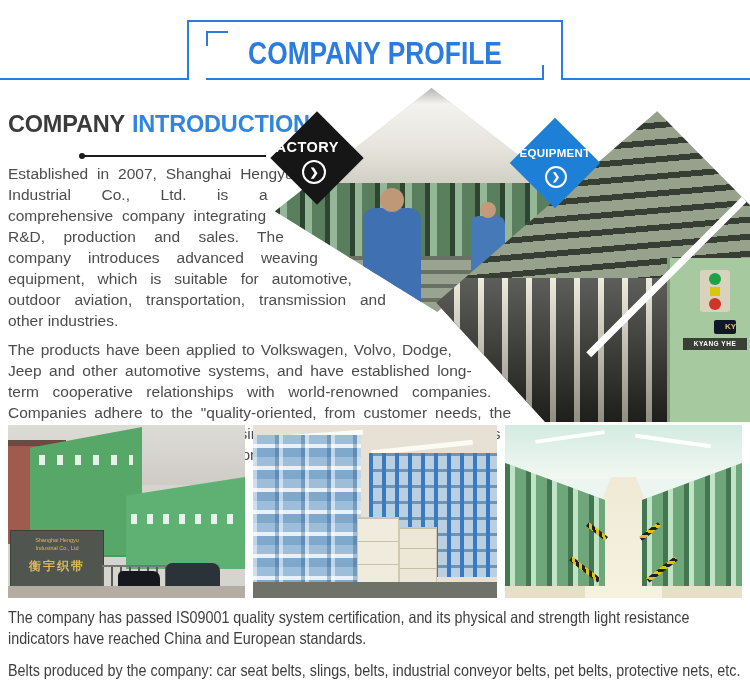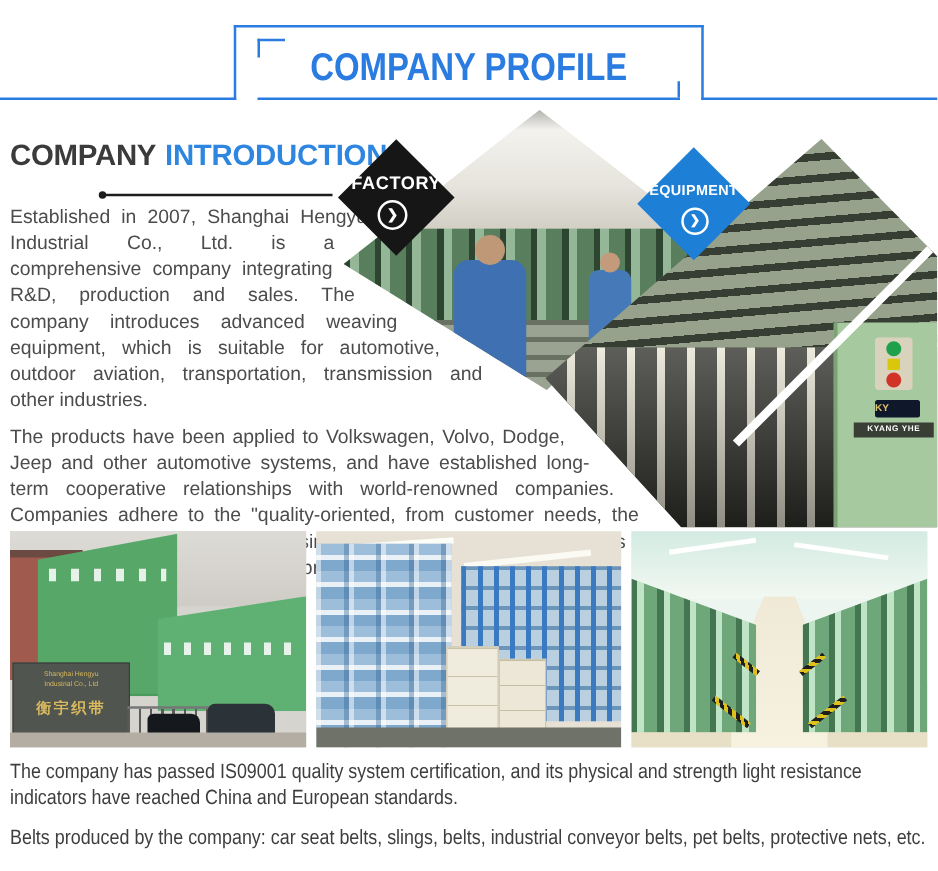--- a/index.html
+++ b/index.html
@@ -50,27 +50,27 @@
   .e-top{left:0;top:0;right:0;height:170px;
     background-image:repeating-linear-gradient(175deg,rgba(40,46,38,.85) 0 6px,rgba(165,175,155,.45) 6px 17px);}
   .e-roll{left:0;top:170px;right:0;bottom:0;background:#30302b;
     background-image:linear-gradient(180deg,rgba(255,255,255,.22),rgba(0,0,0,.38)),
       repeating-linear-gradient(90deg,#e8e5d4 0 6px,rgba(0,0,0,0) 6px 24px);}
   .e-panel{right:0;top:150px;width:80px;bottom:0;background:#a6c9a0;border-left:3px solid #7ba375;}
   .e-btnplate{right:20px;top:12px;width:30px;height:42px;background:#d9d2bd;border-radius:3px;}
   .dot-g{left:9px;top:3px;width:12px;height:12px;border-radius:50%;background:#1fa04a;}
   .dot-y{left:10px;top:17px;width:10px;height:9px;background:#d8c70a;}
   .dot-r{left:9px;top:28px;width:12px;height:12px;border-radius:50%;background:#cf3427;}
-  .e-logo{right:14px;top:62px;width:36px;height:14px;background:#0f172a;border-radius:2px;
-    color:#e3c06a;font-size:8px;font-weight:bold;text-align:left;line-height:14px;}
+  .e-logo{right:14px;top:62px;width:22px;height:14px;background:#0f172a;border-radius:2px;
+    color:#e3c06a;font-size:8px;font-weight:bold;text-align:right;line-height:14px;}
   .e-brand{right:3px;top:80px;width:64px;height:12px;background:#3a3f36;color:#ffffff;
     font-size:6.5px;font-weight:bold;text-align:center;line-height:12px;letter-spacing:.5px;}
   .e-band{left:233px;top:59px;width:7px;height:220px;background:#ffffff;transform:rotate(45deg);}
   .d-factory{left:29px;top:37px;width:66px;height:66px;background:#161616;transform:rotate(45deg);}
-  .d-factory-label{left:12px;top:51px;width:100px;text-align:center;color:#fff;font-weight:bold;
+  .d-factory-label{left:12px;top:51px;width:100px;color:#fff;font-weight:bold;
     font-size:14.5px;letter-spacing:.5px;}
   .d-factory-btn{left:47px;top:72px;width:20px;height:20px;border:2px solid #fff;border-radius:50%;
     background:#161616;color:#fff;font-size:11px;line-height:20px;text-align:center;font-weight:bold;cursor:pointer;}
   .d-equip{left:268px;top:43px;width:64px;height:64px;background:#1e7fd6;transform:rotate(45deg);}
   .d-equip-label{left:250px;top:59px;width:100px;text-align:center;color:#fff;font-weight:bold;
     font-size:11.5px;letter-spacing:.3px;}
   .d-equip-btn{left:290px;top:78px;width:18px;height:18px;border:2px solid #fff;border-radius:50%;
     background:#1e7fd6;color:#fff;font-size:10px;line-height:18px;text-align:center;font-weight:bold;cursor:pointer;}
   
   .photos{left:8px;top:425px;width:734px;height:201px;display:flex;gap:8px;}

